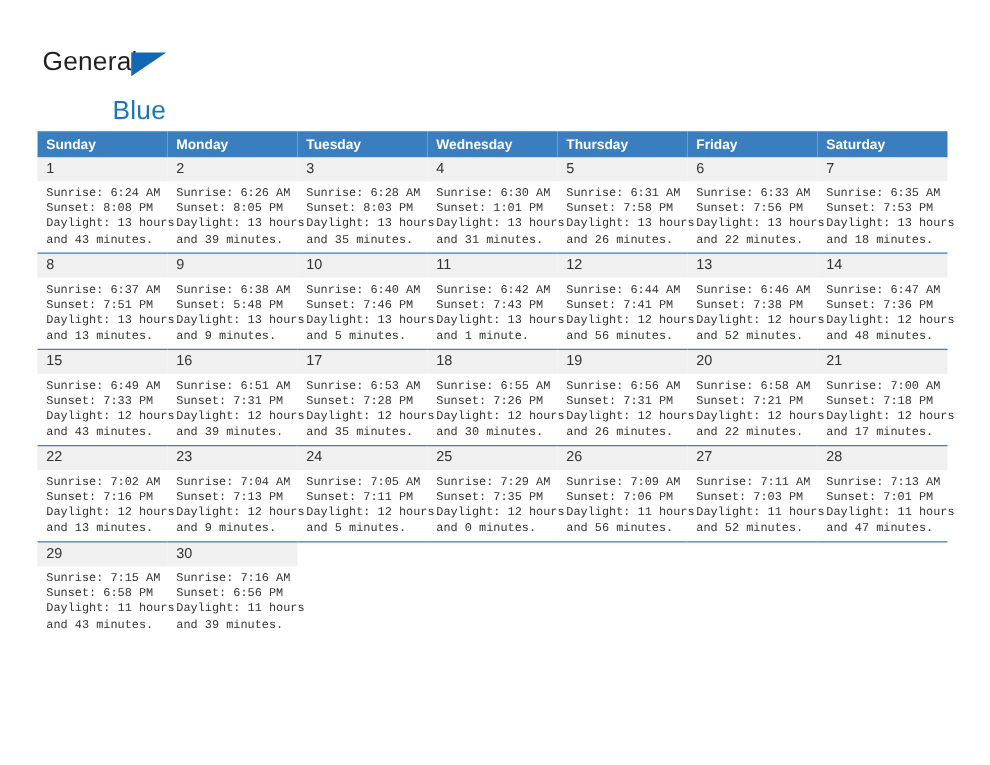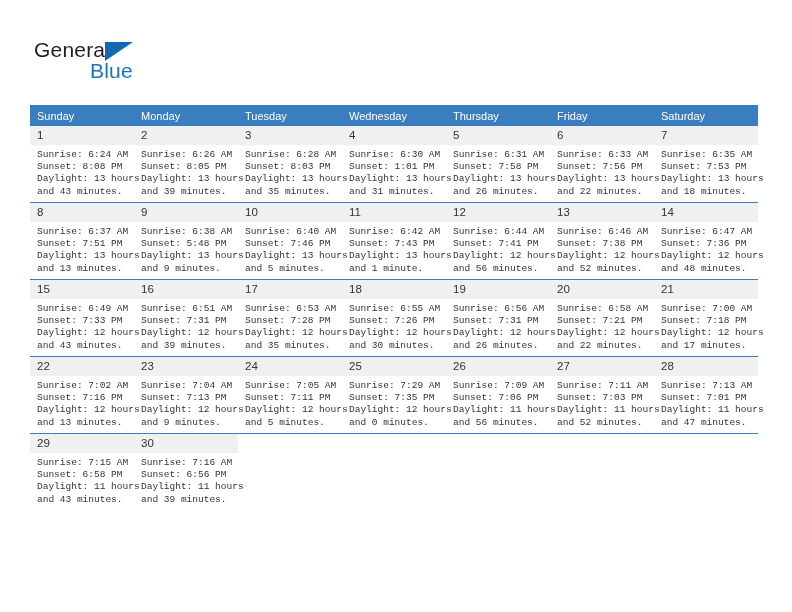--- a/index.html
+++ b/index.html
@@ -49,21 +49,21 @@
     left: 71px;
     top: 4px;
     width: 0;
     height: 0;
     border-left: 28px solid #1268b3;
     border-bottom: 19px solid transparent;
   }
   .logo-blue {
     position: absolute;
     left: 56px;
-    top: 21px;
+    top: 39px;
     font-size: 21px;
     color: #1b75bb;
     letter-spacing: 0.2px;
   }
   .title-block {
     position: absolute;
     right: 34px;
     top: 32px;
     text-align: right;
   }
@@ -88,21 +88,21 @@
     left: 30px;
     top: 105px;
     width: 728px;
     border-collapse: collapse;
     table-layout: fixed;
   }
   .calendar th {
     background: #3a7ebf;
     color: #ffffff;
     font-size: 11px;
-    font-weight: normal;
+    font-weight: bold;
     text-align: left;
     padding: 4px 0 4px 7px;
     height: 13px;
     border: none;
   }
   .calendar td {
     width: 104px;
     vertical-align: top;
     padding: 0;
     border: none;

